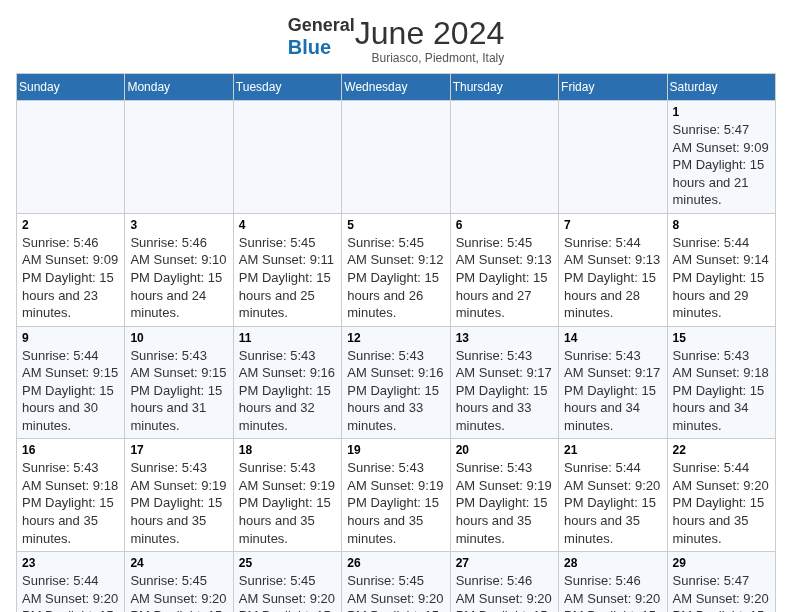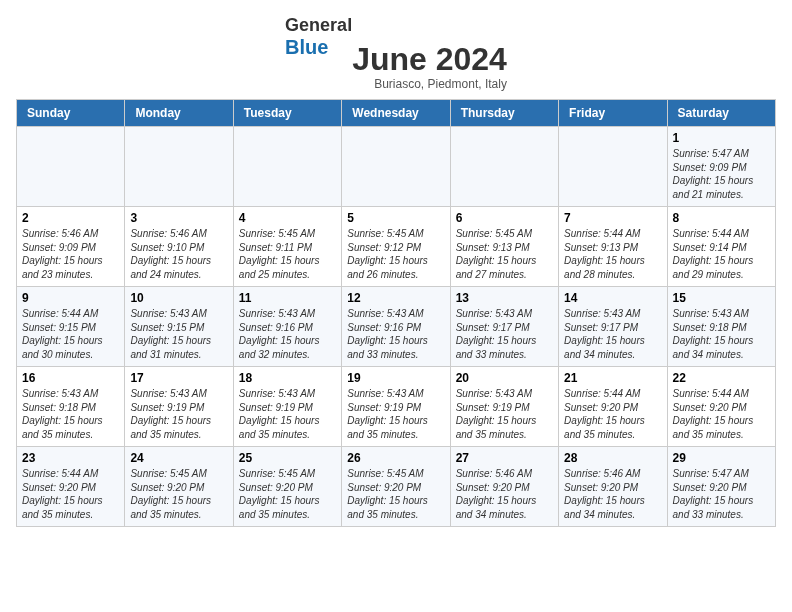--- a/index.html
+++ b/index.html
@@ -19,62 +19,60 @@
     .logo {
       display: flex;
       align-items: center;
       gap: 4px;
     }
     .title-section {
       text-align: right;
     }
     .calendar-title {
       font-size: 32px;
-      font-weight: bold;
+      font-weight: normal;
       color: #333;
       line-height: 1.1;
-      margin-top: 26px;
     }
     .calendar-subtitle {
       font-size: 12px;
       color: #555;
     }
     table {
       width: 100%;
       border-collapse: collapse;
       font-size: 11px;
     }
     thead tr th {
       background: #2a6faf;
       color: #fff;
       text-align: left;
-      padding: 6px 10px;
+      padding: 6px 2px;
       font-size: 12px;
-      font-weight: bold;
+      font-weight: normal;
       border: 1px solid #ccc;
     }
     tbody tr td {
       vertical-align: top;
       border: 1px solid #ccc;
       padding: 4px 5px;
       height: 80px;
       background: #fff;
       width: calc(100% / 7);
     }
     .day-number {
       font-weight: bold;
       font-size: 12px;
       margin-bottom: 2px;
       display: block;
     }
     .day-info {
-      font-size: 10px;
+      font-size: 13px;
       color: #333;
       line-height: 1.35;
-      font-style: italic;
     }
     .empty-cell {
       background: #f9f9f9;
     }
     tbody tr:nth-child(odd) td {
       background: #f5f8fc;
     }
     tbody tr:nth-child(even) td {
       background: #fff;
     }

